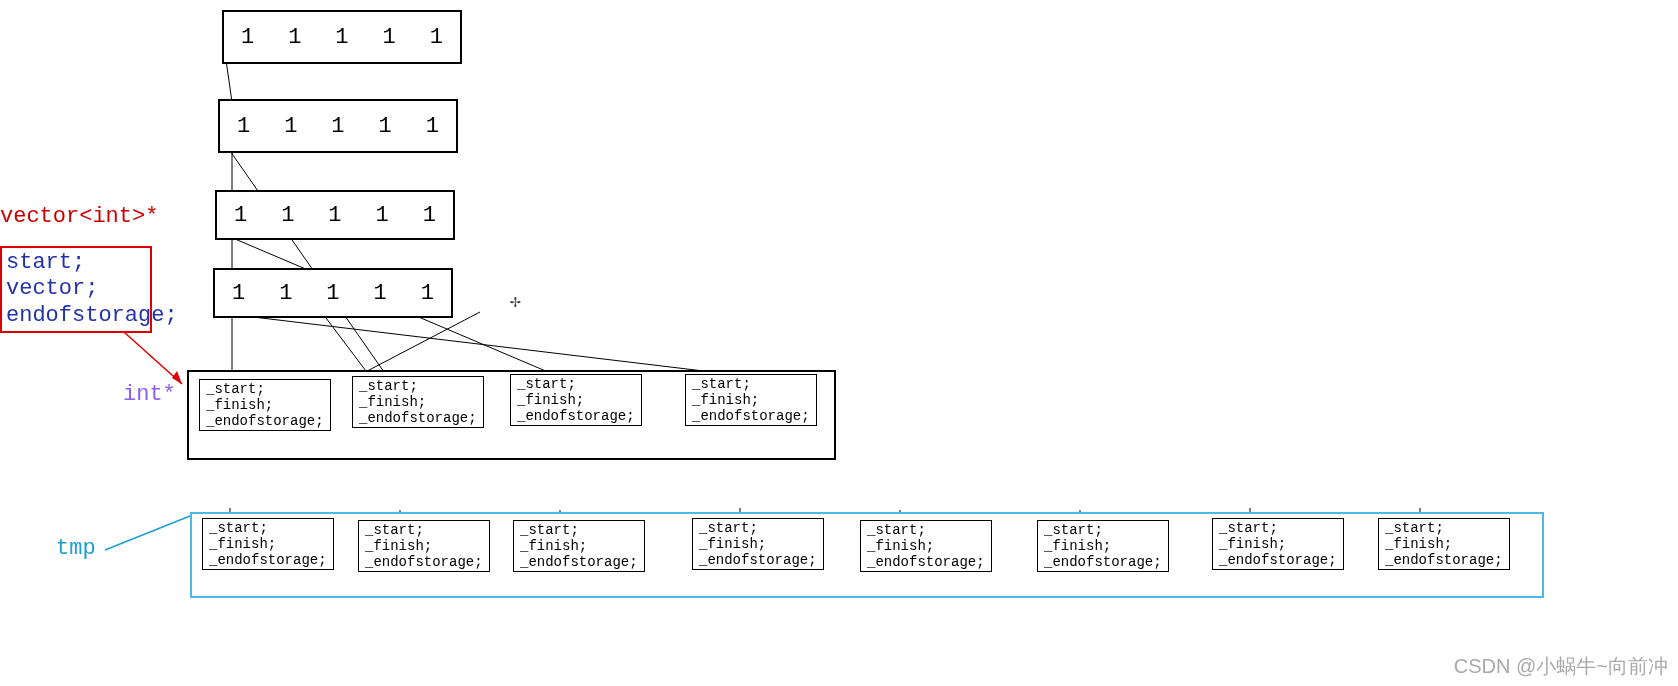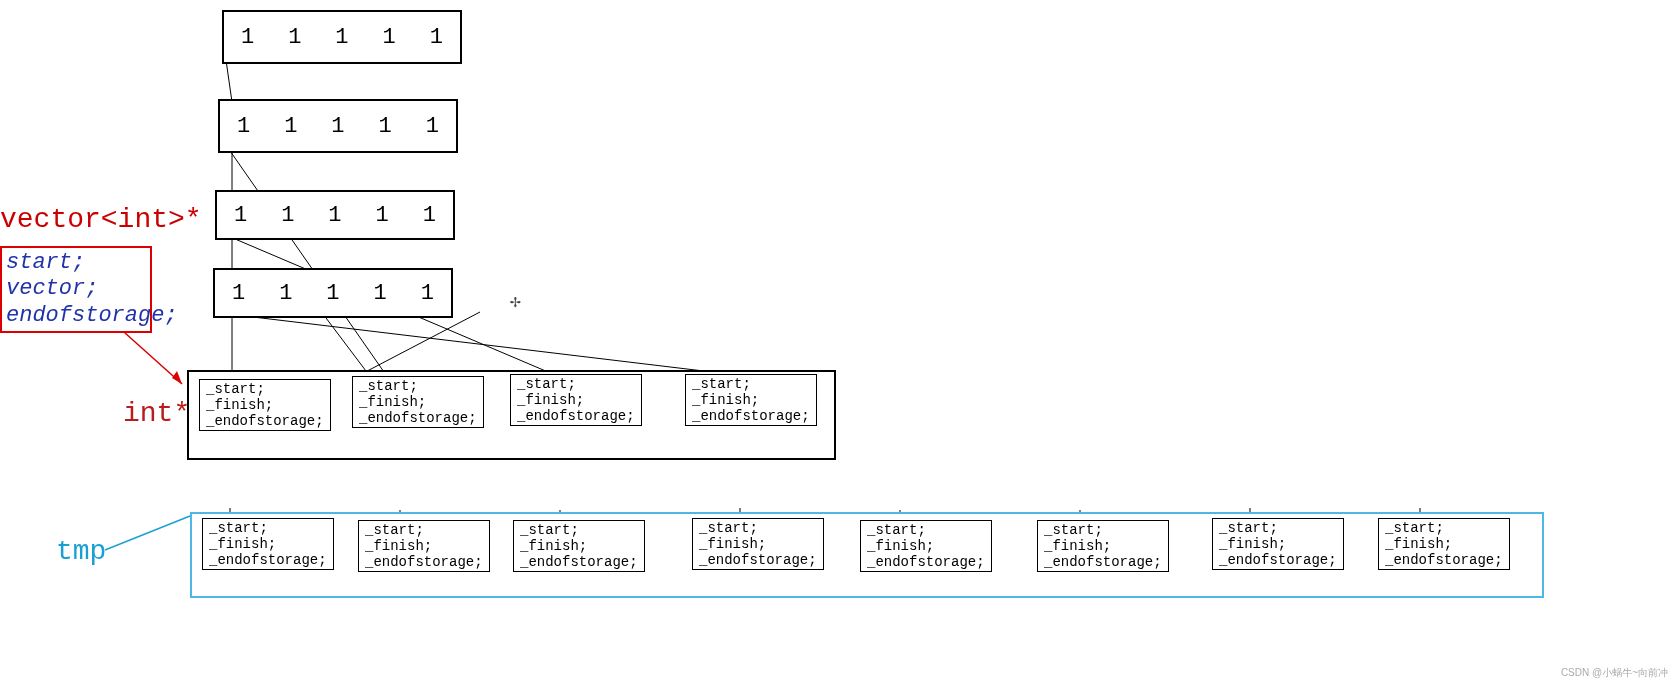--- a/index.html
+++ b/index.html
@@ -37,38 +37,37 @@
     color: #000;
     line-height: 1.15;
     padding: 1px 6px;
     background: #fff;
     white-space: nowrap;
   }
   .tmp-container {
     border: 2px solid #4db8e6;
     background: #fff;
   }
-  .label { font-size: 28px; white-space: nowrap; }
-  .red { color: #b91c1c; margin-top: 16px; }
+  .label { font-size: 22px; white-space: nowrap; }
+  .red { color: #8b5cf6; }
   .blue { color: #1a9fd4; }
   .darkred { color: #c00; }
   .code-box {
     border: 2px solid #d00;
     font-size: 22px;
     color: #2233aa;
     line-height: 1.2;
     padding: 2px 4px;
     background: #fff;
     white-space: nowrap;
-    font-style: italic;
   }
   .watermark {
     color: #aaa;
     font-family: sans-serif;
-    font-size: 10px;
+    font-size: 20px;
   }
   .cursor {
     font-size: 18px;
     color: #444;
   }
   svg.lines { position:absolute; left:0; top:0; width:1678px; height:686px; pointer-events:none; }
 </style>
 </head>
 <body>
 

